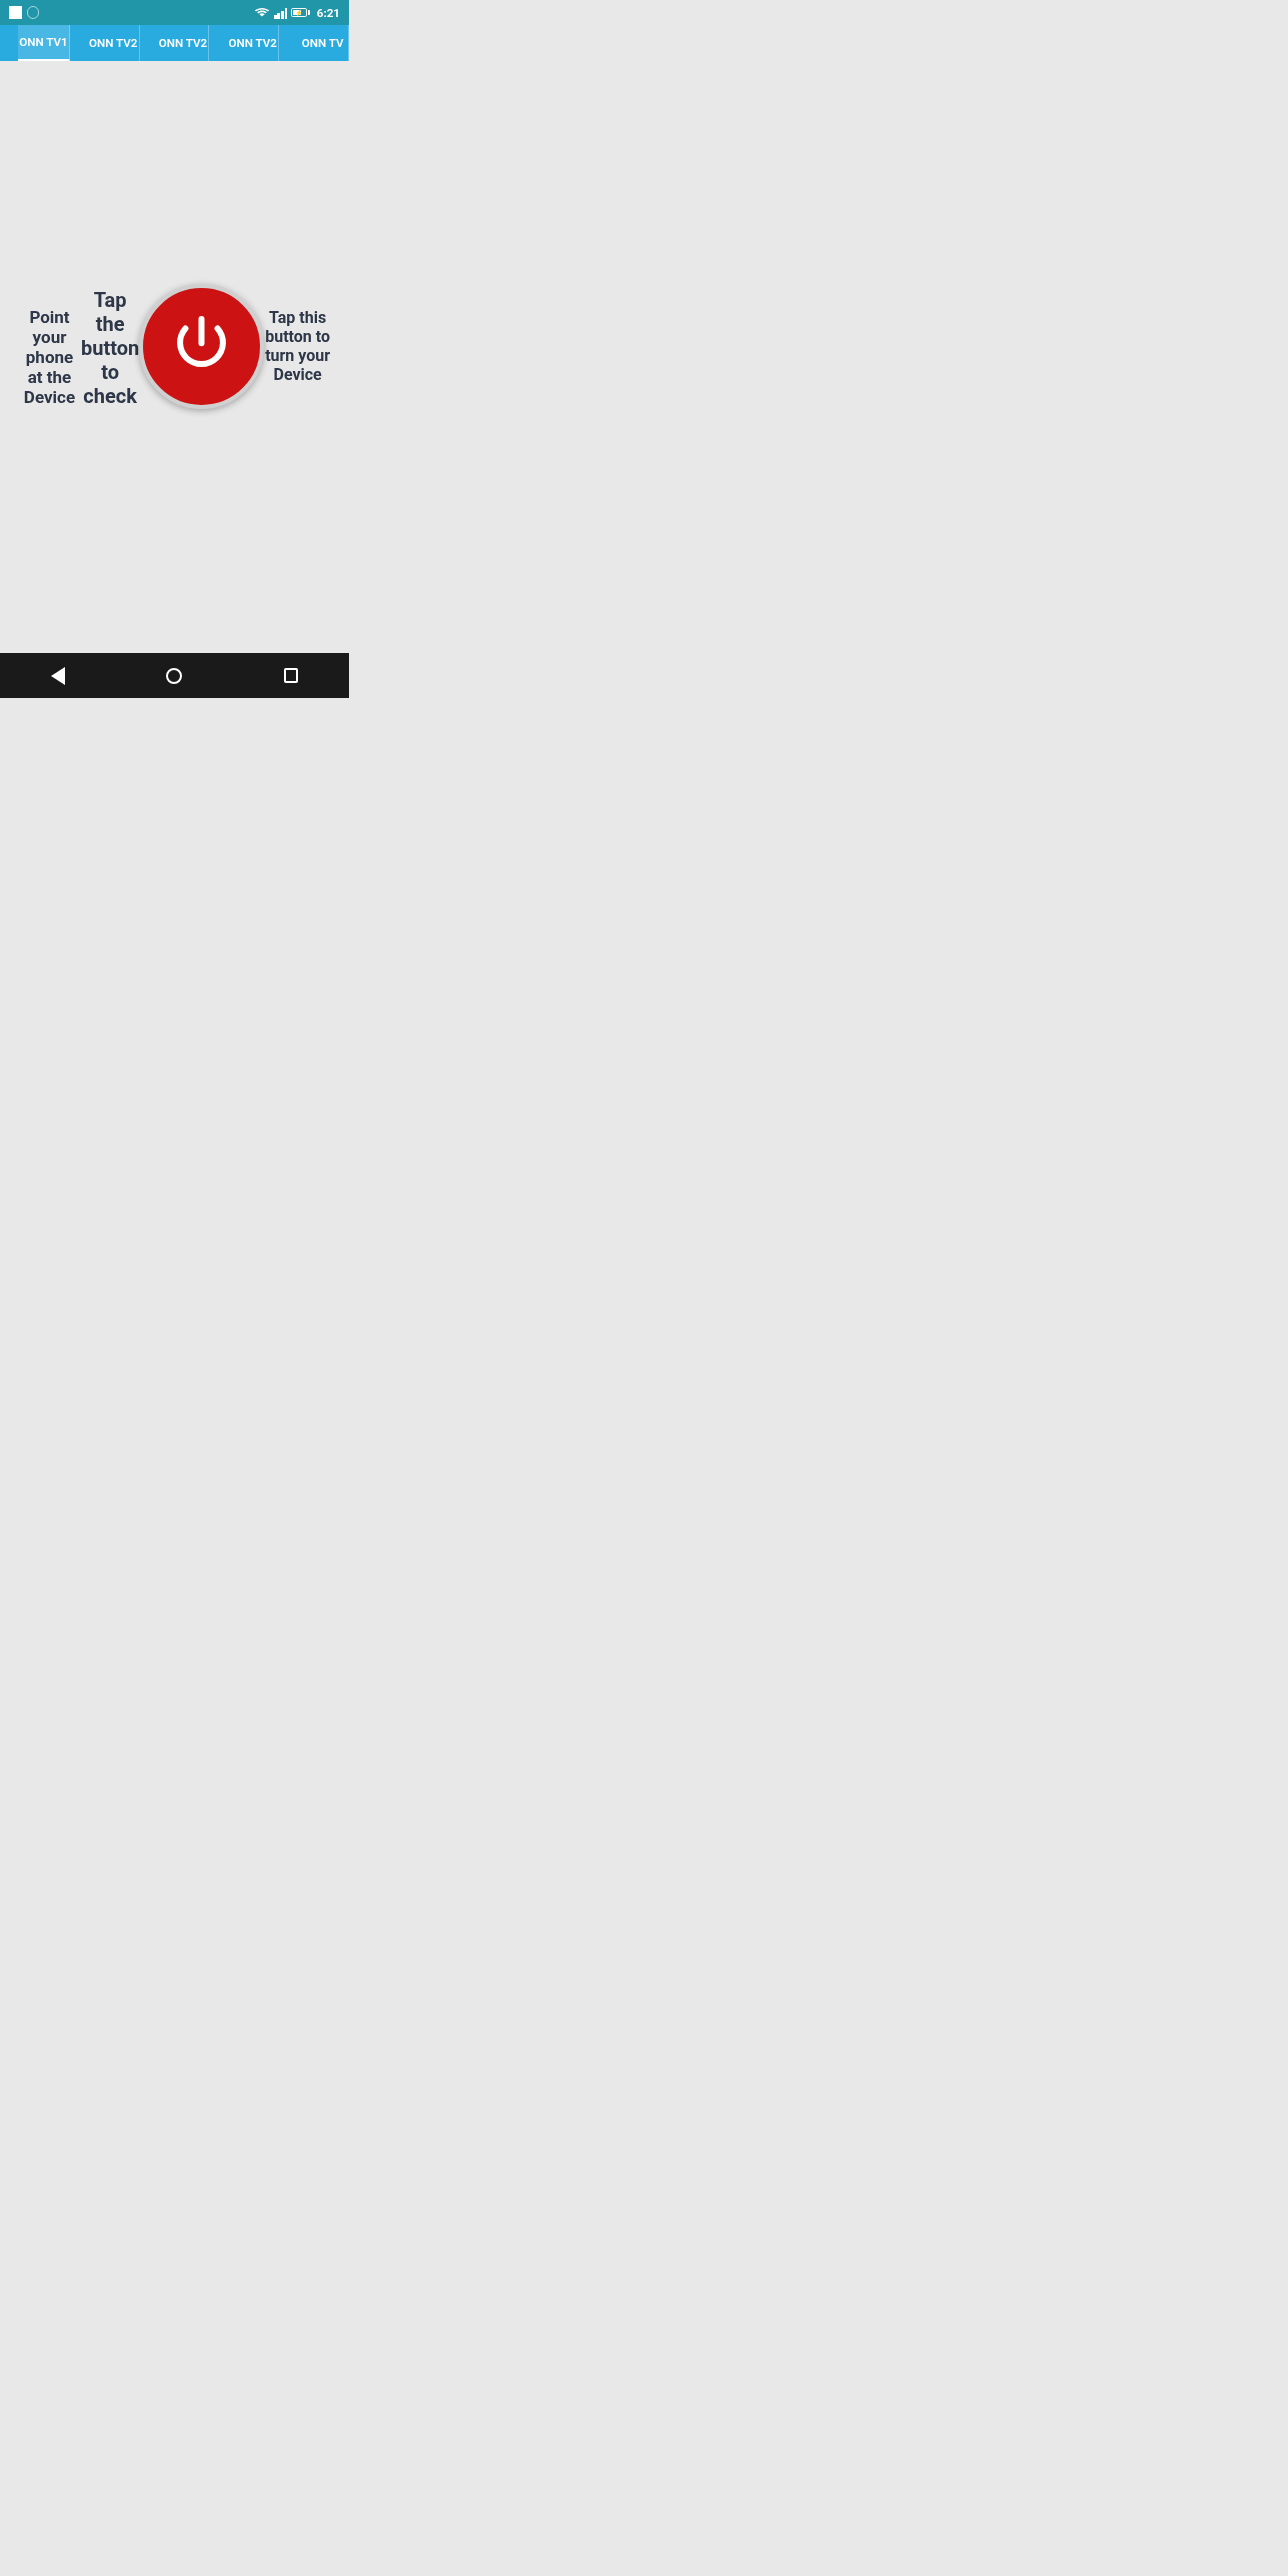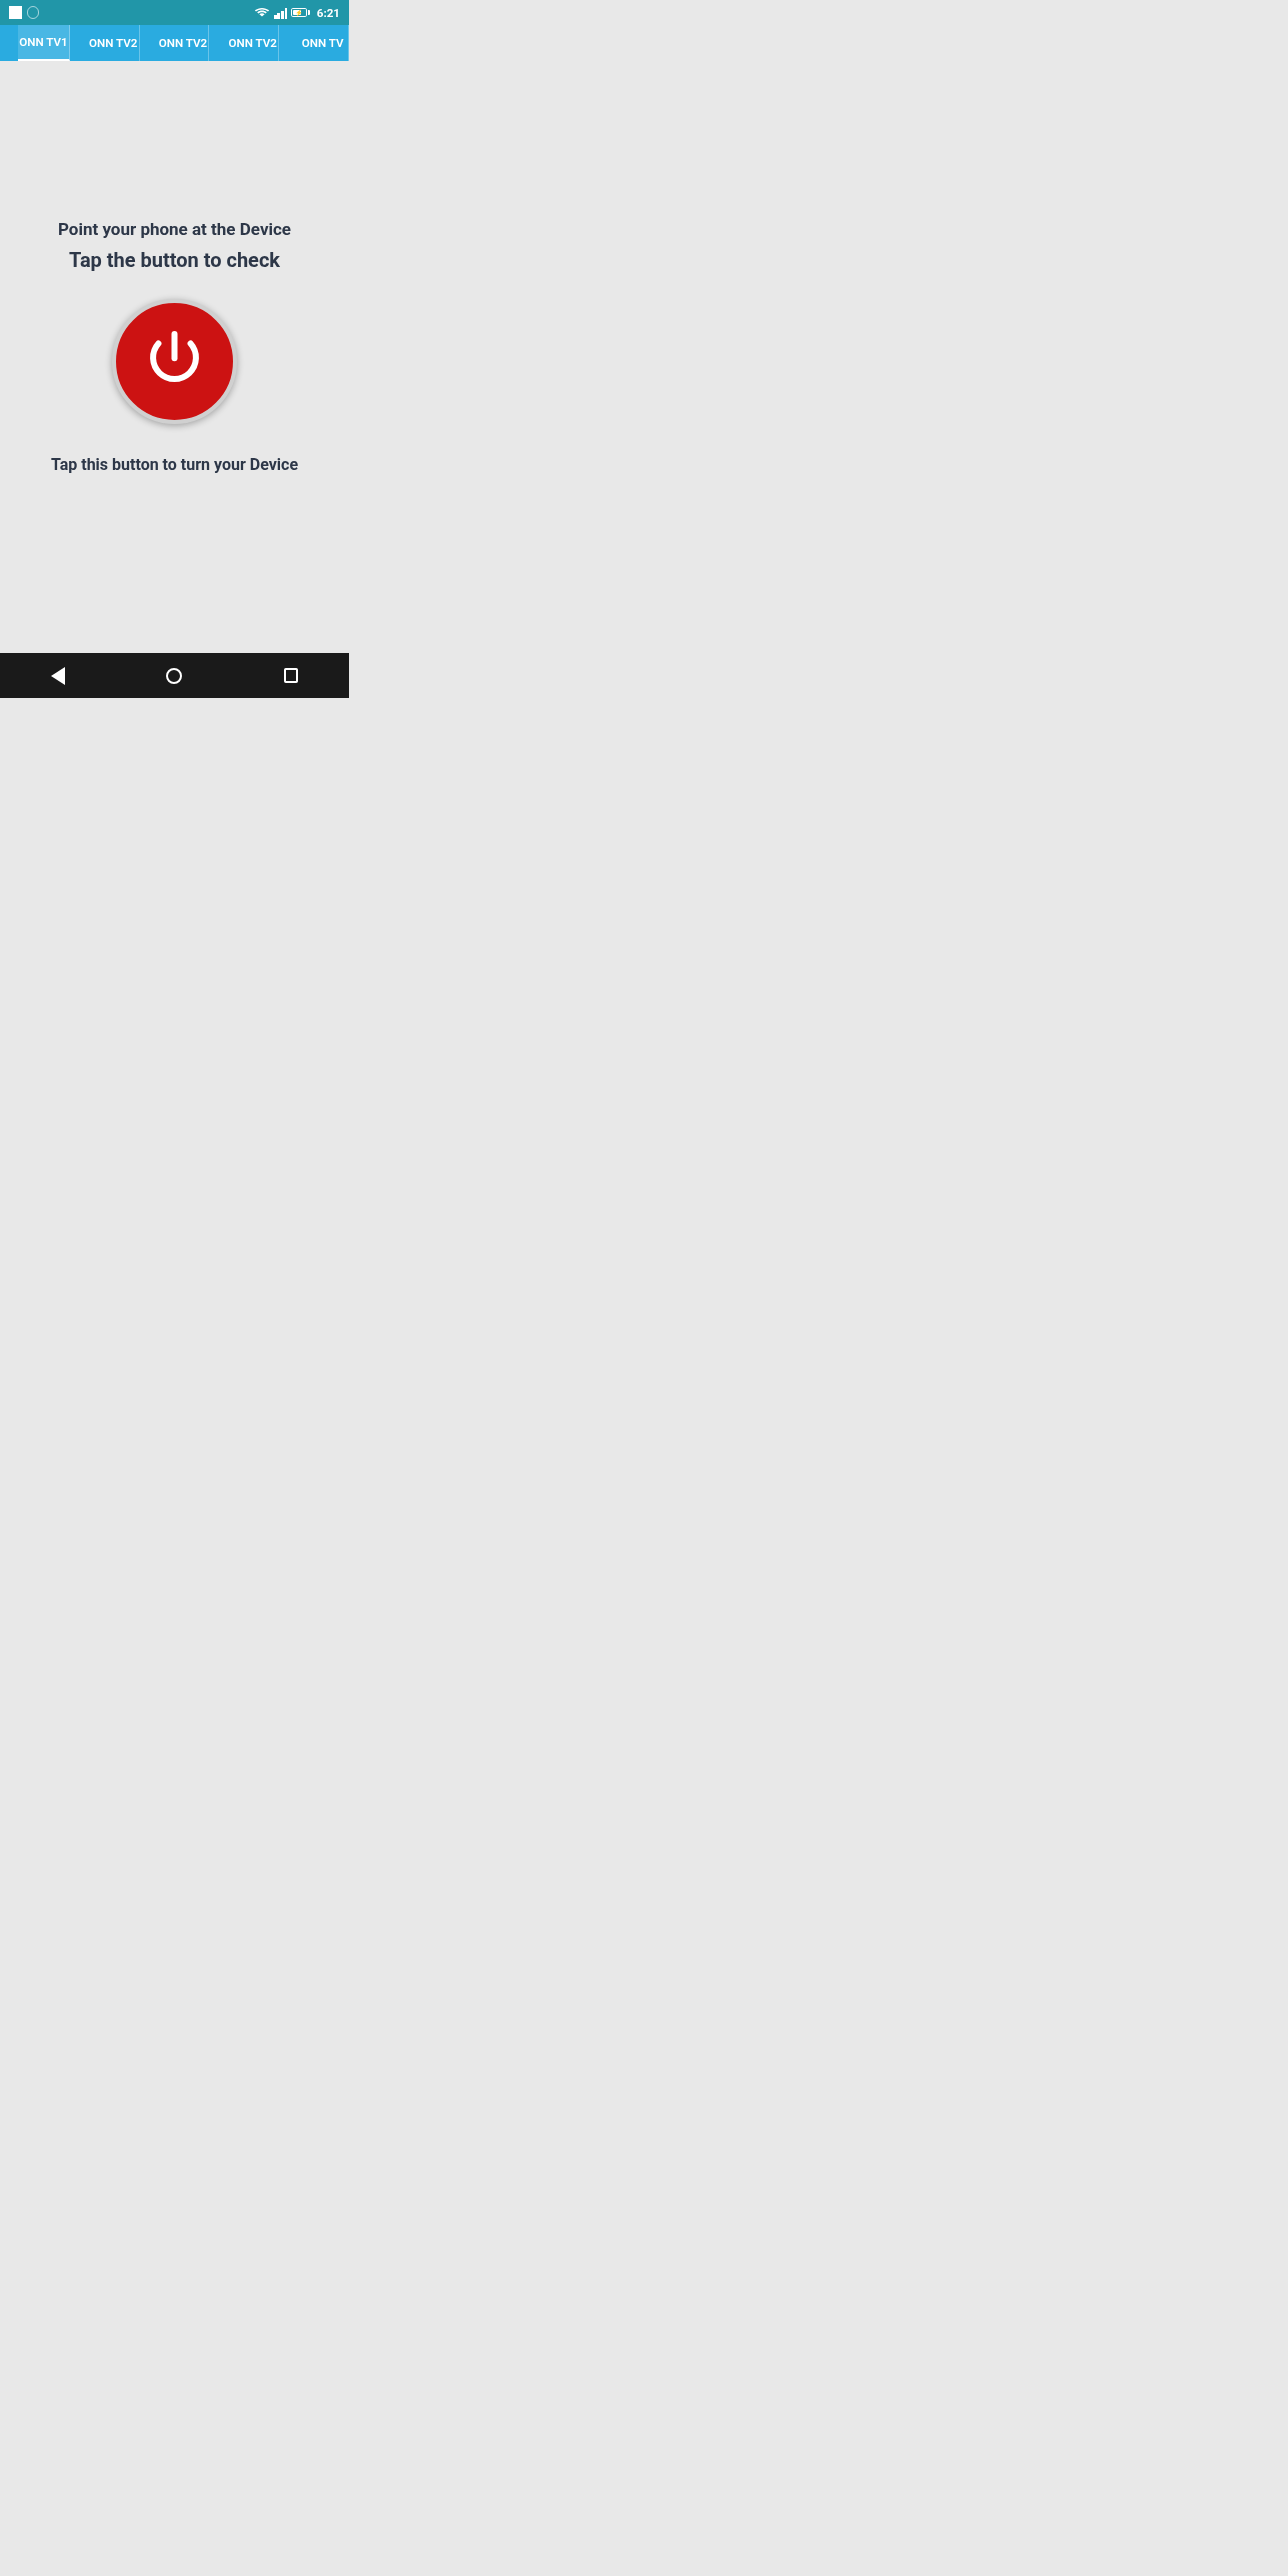--- a/index.html
+++ b/index.html
@@ -152,21 +152,21 @@
 
     .tab-item.active {
       background: rgba(255,255,255,0.15);
       border-bottom: 2.7px solid white;
     }
 
     
     .main-content {
       flex: 1;
       display: flex;
-      flex-direction: column;
+      flex-direction: row;
       align-items: center;
       padding: 27px 18px 18px;
       background: #e8e8e8;
       justify-content: center;
     }
 
     .instruction-title {
       font-size: 17px;
       font-weight: 700;
       color: #2d3748;

